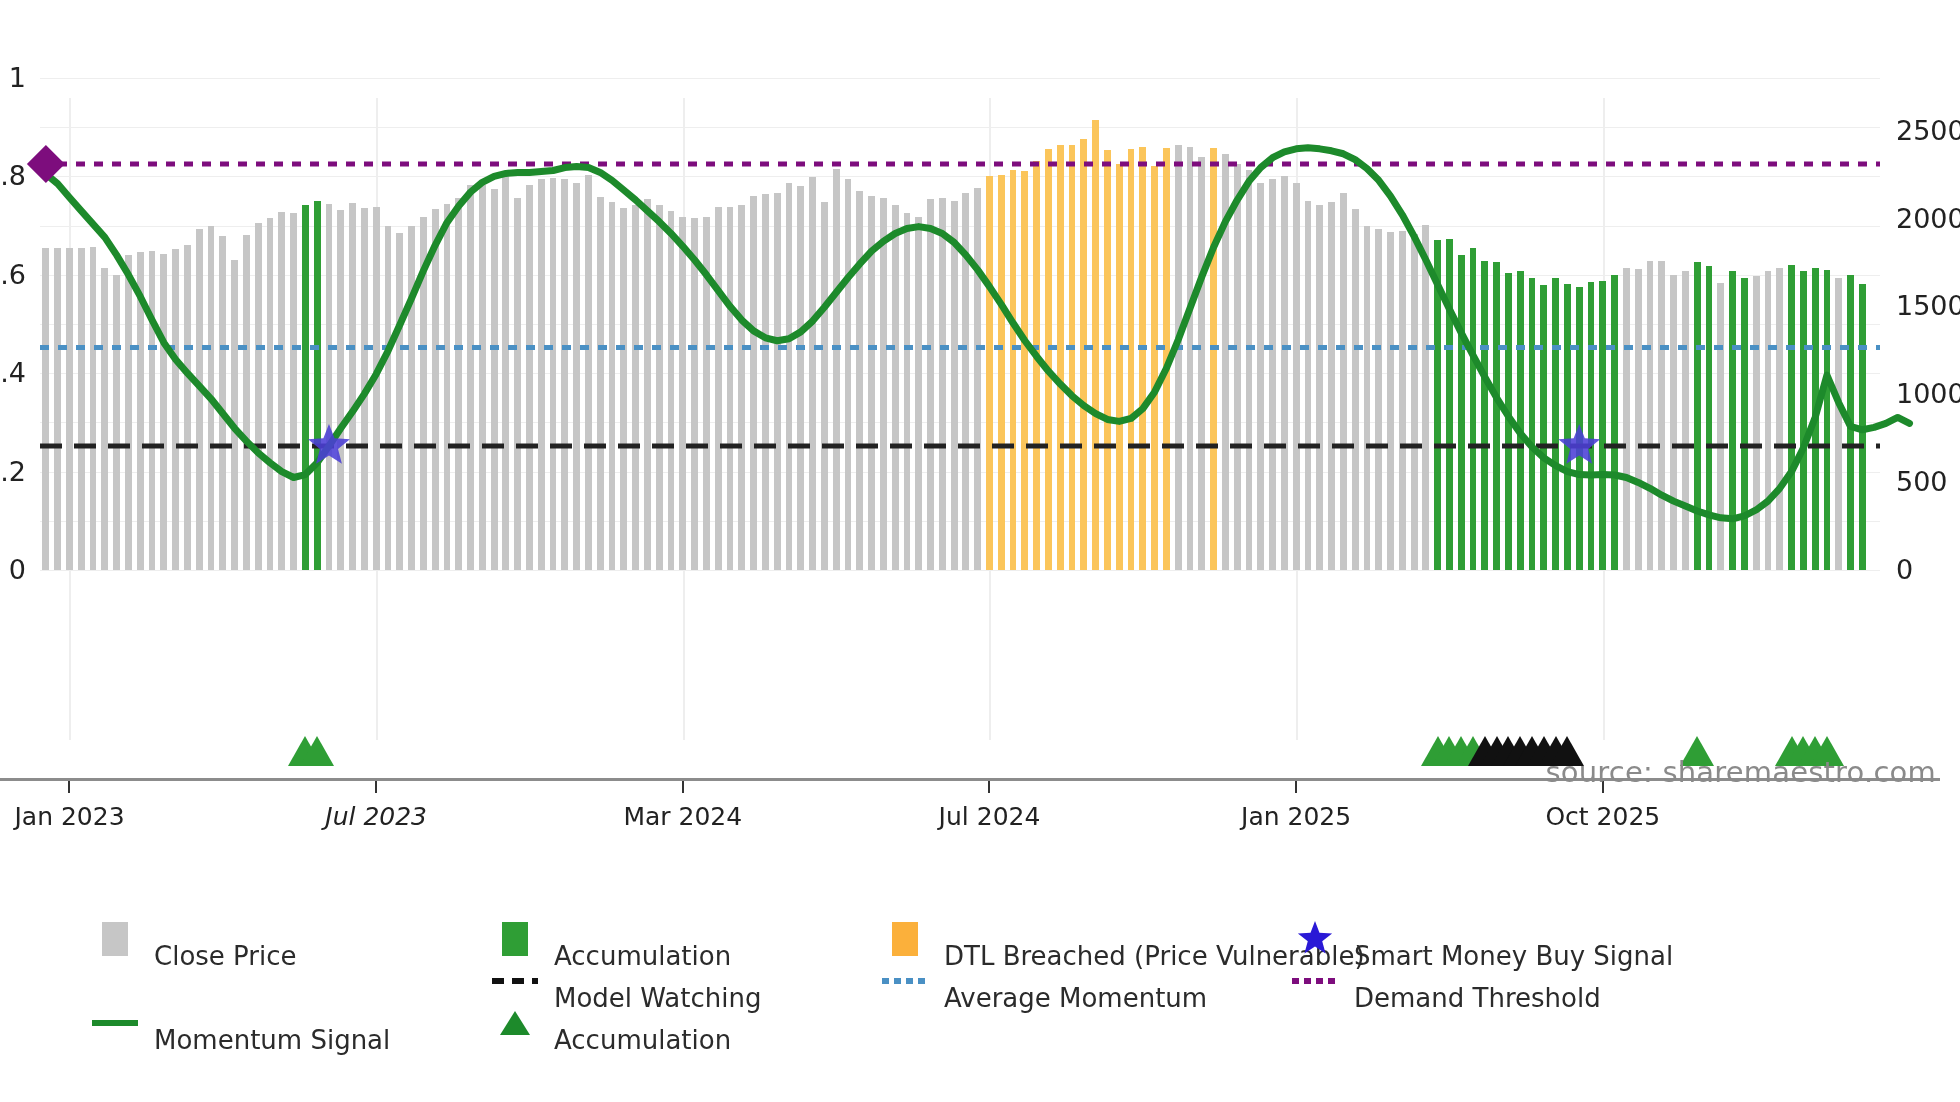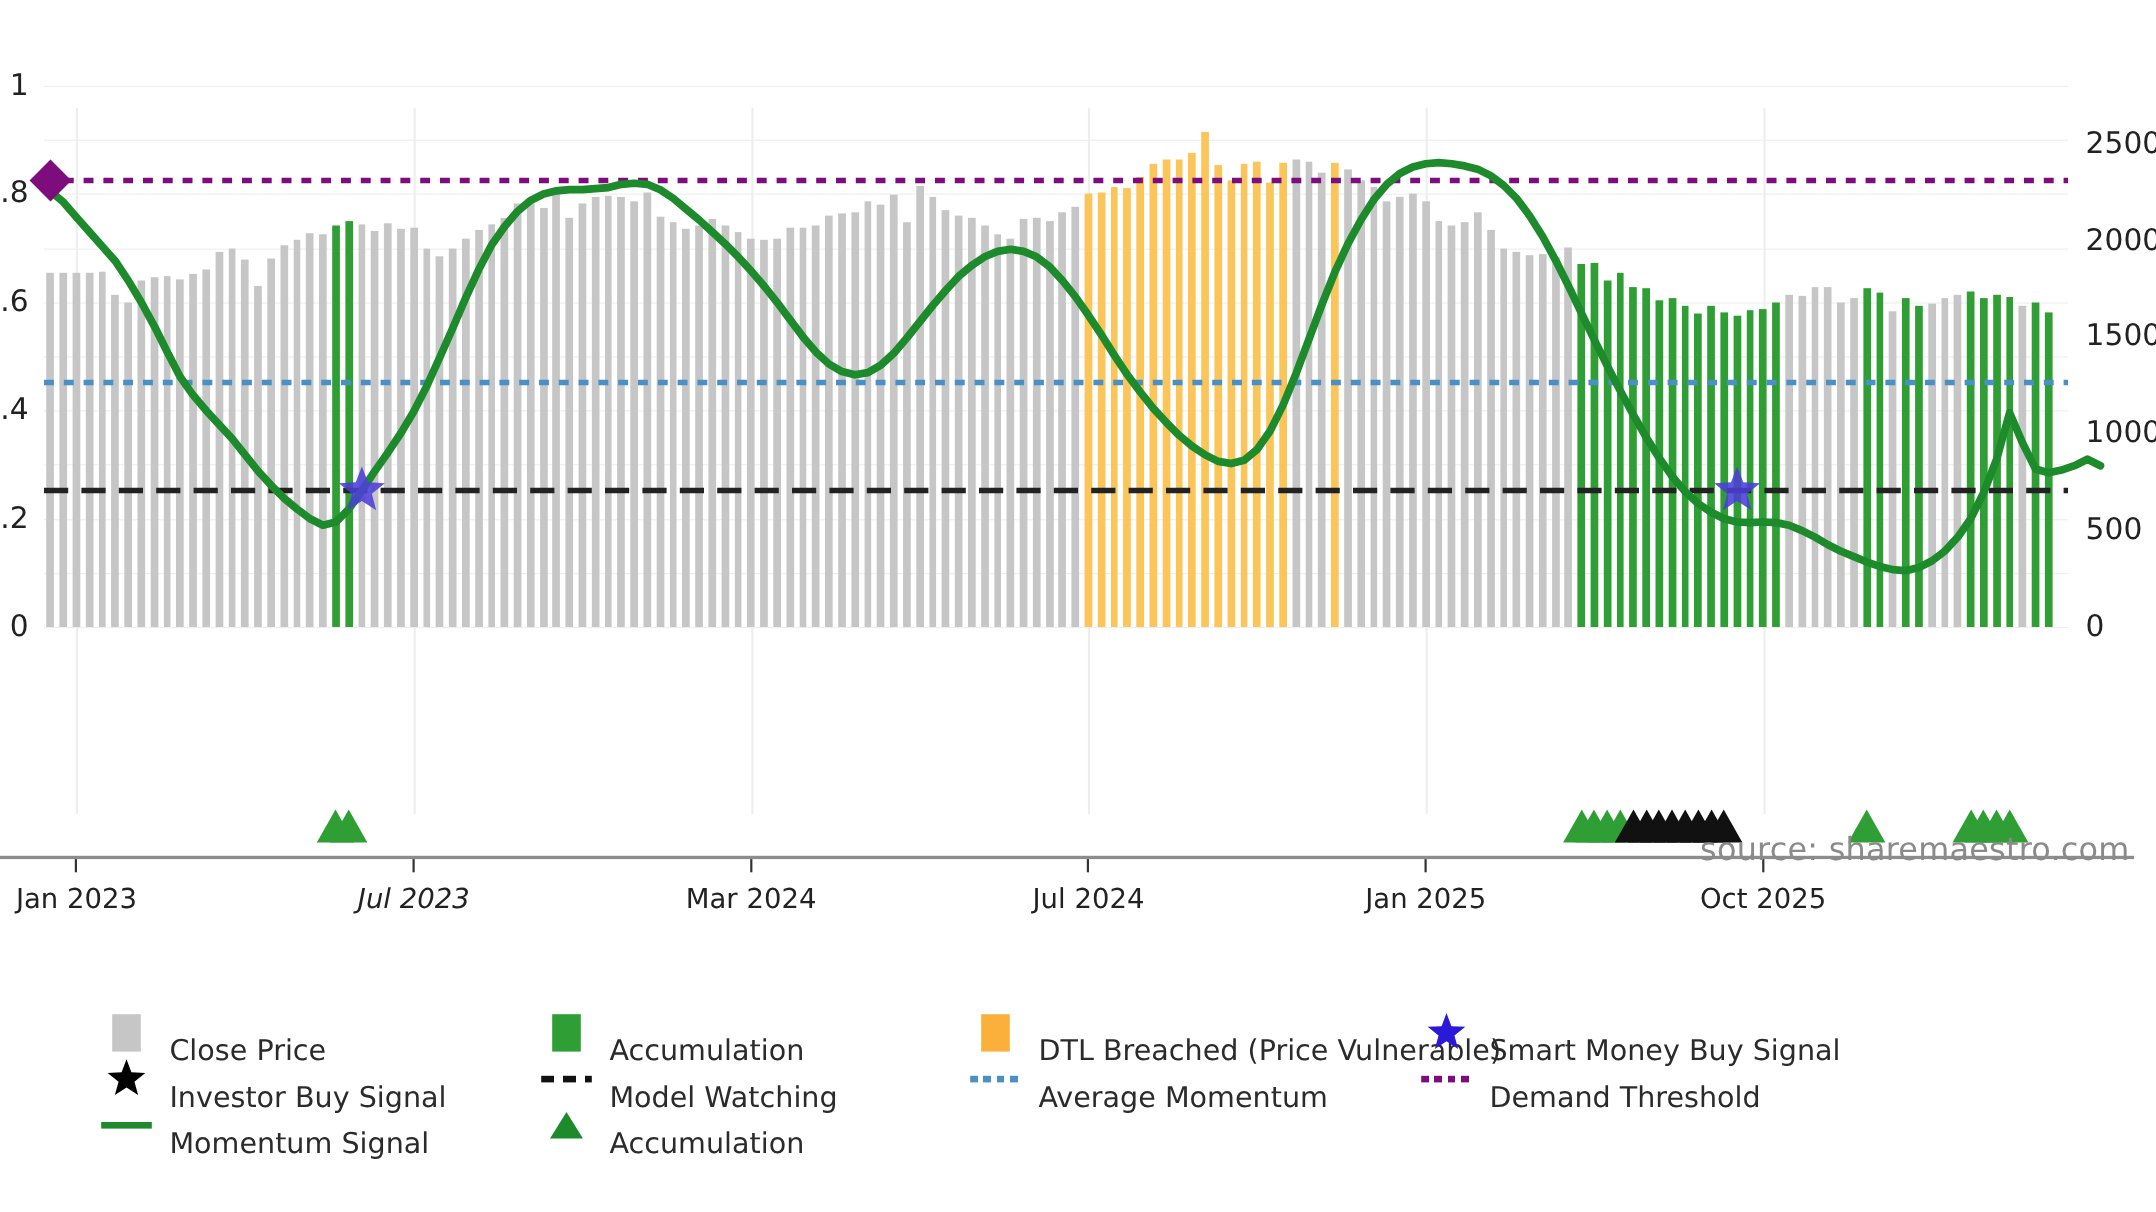--- a/index.html
+++ b/index.html
@@ -417,28 +417,20 @@
         <span class="legend-text">DTL Breached (Price Vulnerable)</span>
       </div>
       <div class="legend-item" style="left: 1200px; top: 0px;">
         <span class="legend-swatch" style="color: rgb(42, 25, 214);">
           <svg width="40" height="40" viewBox="0 0 40 40">
             <polygon points="20.00,2.00 24.47,13.85 37.12,14.44 27.23,22.35 30.58,34.56 20.00,27.60 9.42,34.56 12.77,22.35 2.88,14.44 15.53,13.85" fill="#2a19d6"></polygon>
           </svg>
         </span>
         <span class="legend-text">Smart Money Buy Signal</span>
       </div>
-      <div class="legend-item" style="left: 0px; top: 42px;">
-        <span class="legend-swatch" style="color: rgb(0, 0, 0);">
-          <svg width="40" height="40" viewBox="0 0 40 40">
-            <polygon points="20.00,2.00 24.47,13.85 37.12,14.44 27.23,22.35 30.58,34.56 20.00,27.60 9.42,34.56 12.77,22.35 2.88,14.44 15.53,13.85" fill="#000000"></polygon>
-          </svg>
-        </span>
-        <span class="legend-text">Investor Buy Signal</span>
-      </div>
       <div class="legend-item" style="left: 400px; top: 42px;">
         <span class="legend-swatch" style="color: rgb(17, 17, 17);">
           <span class="sw-dash" style="color: rgb(17, 17, 17);"></span>
         </span>
         <span class="legend-text">Model Watching</span>
       </div>
       <div class="legend-item" style="left: 790px; top: 42px;">
         <span class="legend-swatch" style="color: rgb(74, 144, 196);">
           <span class="sw-dot" style="color: rgb(74, 144, 196);"></span>
         </span>

